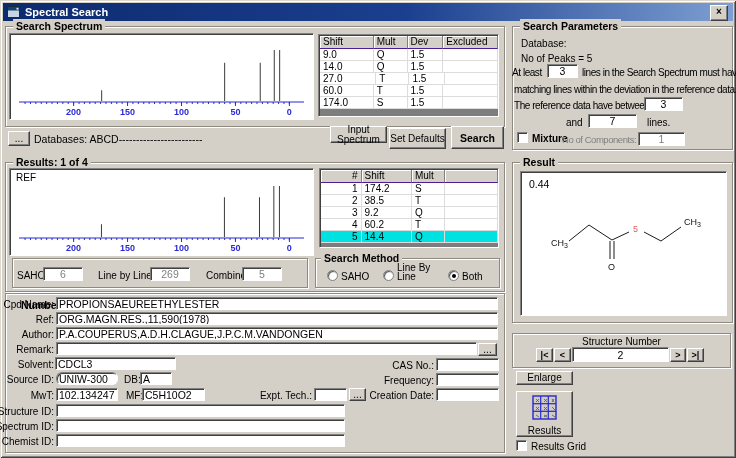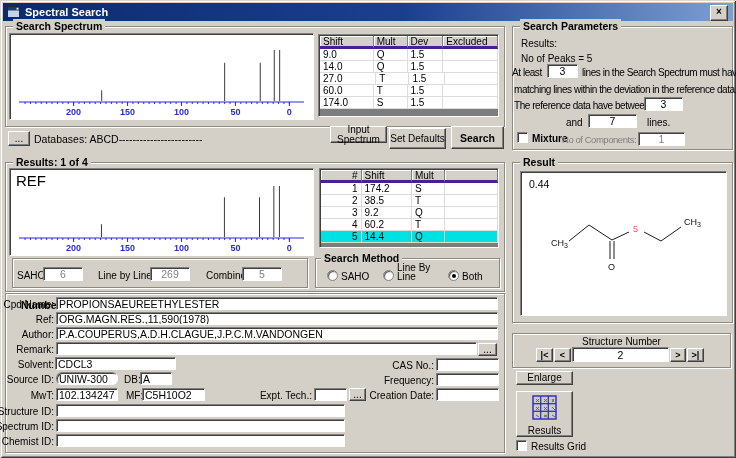--- a/index.html
+++ b/index.html
@@ -37,29 +37,29 @@
   .radio.on::after{content:"";position:absolute;left:2.5px;top:2.5px;width:4px;height:4px;border-radius:50%;background:#000;}
   .cb{position:absolute;width:11px;height:11px;background:#fff;border:1px solid;
     border-color:#808080 #fff #fff #808080;box-shadow:inset 1px 1px 0 #404040;box-sizing:border-box;}
   .tbl{position:absolute;background:#fff;border:1px solid;border-color:#808080 #fff #fff #808080;
     box-shadow:inset 1px 1px 0 #404040;box-sizing:border-box;display:flex;flex-direction:column;
     overflow:hidden;padding:1px 0 0 1px;}
   .trow{display:flex;flex:0 0 12px;height:12px;}
   .trow.thead{flex:0 0 13px;height:13px;}
   .tcell{box-sizing:border-box;padding:0 3px;font-size:10px;line-height:11px;
     border-right:1px solid #dcdcdc;border-bottom:1px solid #dcdcdc;white-space:nowrap;overflow:hidden;background:#fff;}
-  .th{background:#d4d0c8;border-right:1px solid #808080;border-bottom:3px solid #4c1d95;
+  .th{background:#d4d0c8;border-right:1px solid #808080;border-bottom:1px solid #4c1d95;
     box-shadow:inset 1px 1px 0 #fff;line-height:12px;}
   .num{text-align:right;}
   .sel .tcell{background:#00e2e2;}
   .tfill{flex:1 1 auto;background:#7d7d7d;}
   .chart{position:absolute;background:#fff;border:1px solid;border-color:#808080 #fff #fff #808080;
     box-shadow:inset 1px 1px 0 #404040;box-sizing:border-box;}
   svg{font-family:"Liberation Sans",sans-serif;display:block;}
-  .reflbl{position:absolute;left:6px;top:3px;font-size:15px;color:#000;}
+  .reflbl{position:absolute;left:6px;top:3px;font-size:10px;color:#000;}
   .score{position:absolute;font-size:10.5px;color:#000;}
   .navtitle{position:absolute;font-size:10px;text-align:center;white-space:nowrap;}
 </style>
 </head>
 <body>
 
 <div class="win">
 
   <div class="titlebar">
     <svg class="appicon" width="13" height="12" viewBox="0 0 13 12">
@@ -361,21 +361,21 @@
   <div class="flabel" style="left:1px;top:406px;width:53px;">Structure ID:</div>
   <input class="inp" style="left: 56px; top: 404px; width: 289px; height: 13px;" readonly="" value="">
   <div class="flabel" style="left:1px;top:421px;width:53px;">Spectrum ID:</div>
   <input class="inp" style="left: 56px; top: 419px; width: 289px; height: 13px;" readonly="" value="">
   <div class="flabel" style="left:1px;top:436px;width:53px;">Chemist ID:</div>
   <input class="inp" style="left: 56px; top: 434px; width: 289px; height: 13px;" readonly="" value="">
 
   <div class="grp" style="left:512px;top:26px;width:219px;height:122px;">
     <div class="gtitle">Search Parameters</div>
   </div>
-  <div class="lbl" style="left:521px;top:38px;">Results:</div>
+  <div class="lbl" style="left:521px;top:38px;">Database:</div>
   <div class="lbl" style="left:521px;top:53px;">No of Peaks = 5</div>
   <div class="lbl tight" style="left:512px;top:67px;">At least</div>
   <input class="inp ctr" style="left: 547px; top: 64px; width: 31px; height: 14px;" readonly="" value="3">
   <div class="lbl tight" style="left:582px;top:67px;">lines in the Search Spectrum must have</div>
   <div class="lbl tight" style="left:514px;top:84px;">matching lines within the deviation in the reference data.</div>
   <div class="lbl tight" style="left:514px;top:100px;">The reference data have between</div>
   <input class="inp ctr" style="left: 644px; top: 97px; width: 39px; height: 14px;" readonly="" value="3">
   <div class="lbl" style="left:566px;top:117px;">and</div>
   <input class="inp ctr" style="left: 588px; top: 114px; width: 49px; height: 14px;" readonly="" value="7">
   <div class="lbl" style="left:647px;top:117px;">lines.</div>

